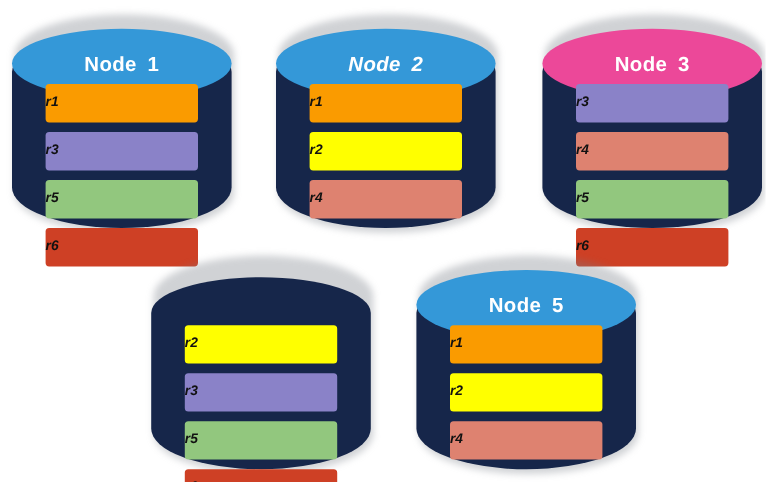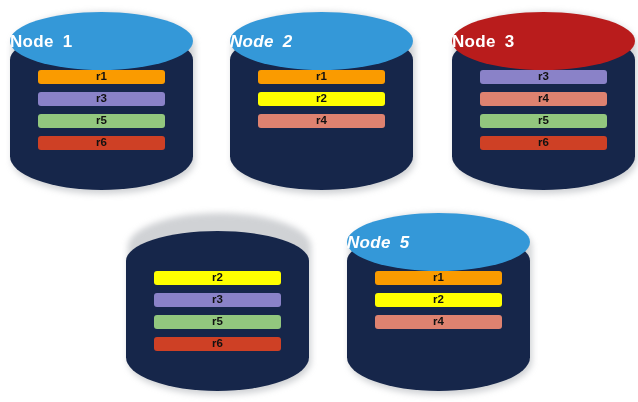--- a/index.html
+++ b/index.html
@@ -52,28 +52,28 @@
     border-bottom-left-radius: 92px 34px;
     border-bottom-right-radius: 92px 34px;
     border-top-left-radius: 92px 30px;
     border-top-right-radius: 92px 30px;
   }
 
   
   .node-top {
     position: absolute;
     left: 0;
-    top: 4px;
+    top: 16px;
     width: 183px;
     height: 58px;
     border-radius: 50% / 50%;
     background: #3498D8;
     display: flex;
     align-items: center;
-    justify-content: flex-start;
+    justify-content: center;
   }
 
   .node-title {
     color: #ffffff;
     font-size: 17px;
     font-weight: bold;
     letter-spacing: 0.3px;
     white-space: nowrap;
     position: relative;
     top: 1px;
@@ -84,27 +84,27 @@
 
   
   .replica-list {
     position: absolute;
     left: 28px;
     top: 62px;
     width: 127px;
   }
 
   .replica {
-    height: 14px;
+    height: 32px;
     border-radius: 3px;
     margin-bottom: 8px;
     display: flex;
     align-items: center;
-    justify-content: center;
     box-sizing: border-box;
+    font-style: italic;
   }
 
   .replica-label {
     font-size: 11.5px;
     font-weight: bold;
     color: #111111;
     line-height: 1;
     position: relative;
     top: -0.5px;
   }
@@ -148,21 +148,21 @@
           <span class="replica-label" style="color: rgb(17, 17, 17);">r2</span>
         </div>
         <div class="replica" style="background: rgb(222, 130, 112);">
           <span class="replica-label" style="color: rgb(17, 17, 17);">r4</span>
         </div>
       </div>
     </div>
     <div class="node" style="left: 452px; top: 8px;">
       <div class="node-shadow"></div>
       <div class="node-body" style="background: rgb(22, 38, 74);"></div>
-      <div class="node-top" style="background: #b91c1c;">
+      <div class="node-top" style="background: #ec4899;">
         <div class="node-title" style="color: rgb(255, 255, 255);"><span>Node</span><span class="num">3</span></div>
       </div>
       <div class="replica-list">
         <div class="replica" style="background: rgb(138, 130, 200);">
           <span class="replica-label" style="color: rgb(17, 17, 17);">r3</span>
         </div>
         <div class="replica" style="background: rgb(222, 130, 112);">
           <span class="replica-label" style="color: rgb(17, 17, 17);">r4</span>
         </div>
         <div class="replica" style="background: rgb(146, 199, 126);">
@@ -187,21 +187,21 @@
           <span class="replica-label" style="color: rgb(17, 17, 17);">r5</span>
         </div>
         <div class="replica" style="background: rgb(206, 64, 37);">
           <span class="replica-label" style="color: rgb(17, 17, 17);">r6</span>
         </div>
       </div>
     </div>
     <div class="node" style="left: 347px; top: 209px;">
       <div class="node-shadow"></div>
       <div class="node-body" style="background: rgb(22, 38, 74);"></div>
-      <div class="node-top" style="background: rgb(52, 152, 216); font-style: italic;">
+      <div class="node-top" style="background: rgb(52, 152, 216);">
         <div class="node-title" style="color: rgb(255, 255, 255);"><span>Node</span><span class="num">5</span></div>
       </div>
       <div class="replica-list">
         <div class="replica" style="background: rgb(250, 155, 0);">
           <span class="replica-label" style="color: rgb(17, 17, 17);">r1</span>
         </div>
         <div class="replica" style="background: rgb(255, 255, 0);">
           <span class="replica-label" style="color: rgb(17, 17, 17);">r2</span>
         </div>
         <div class="replica" style="background: rgb(222, 130, 112);">

